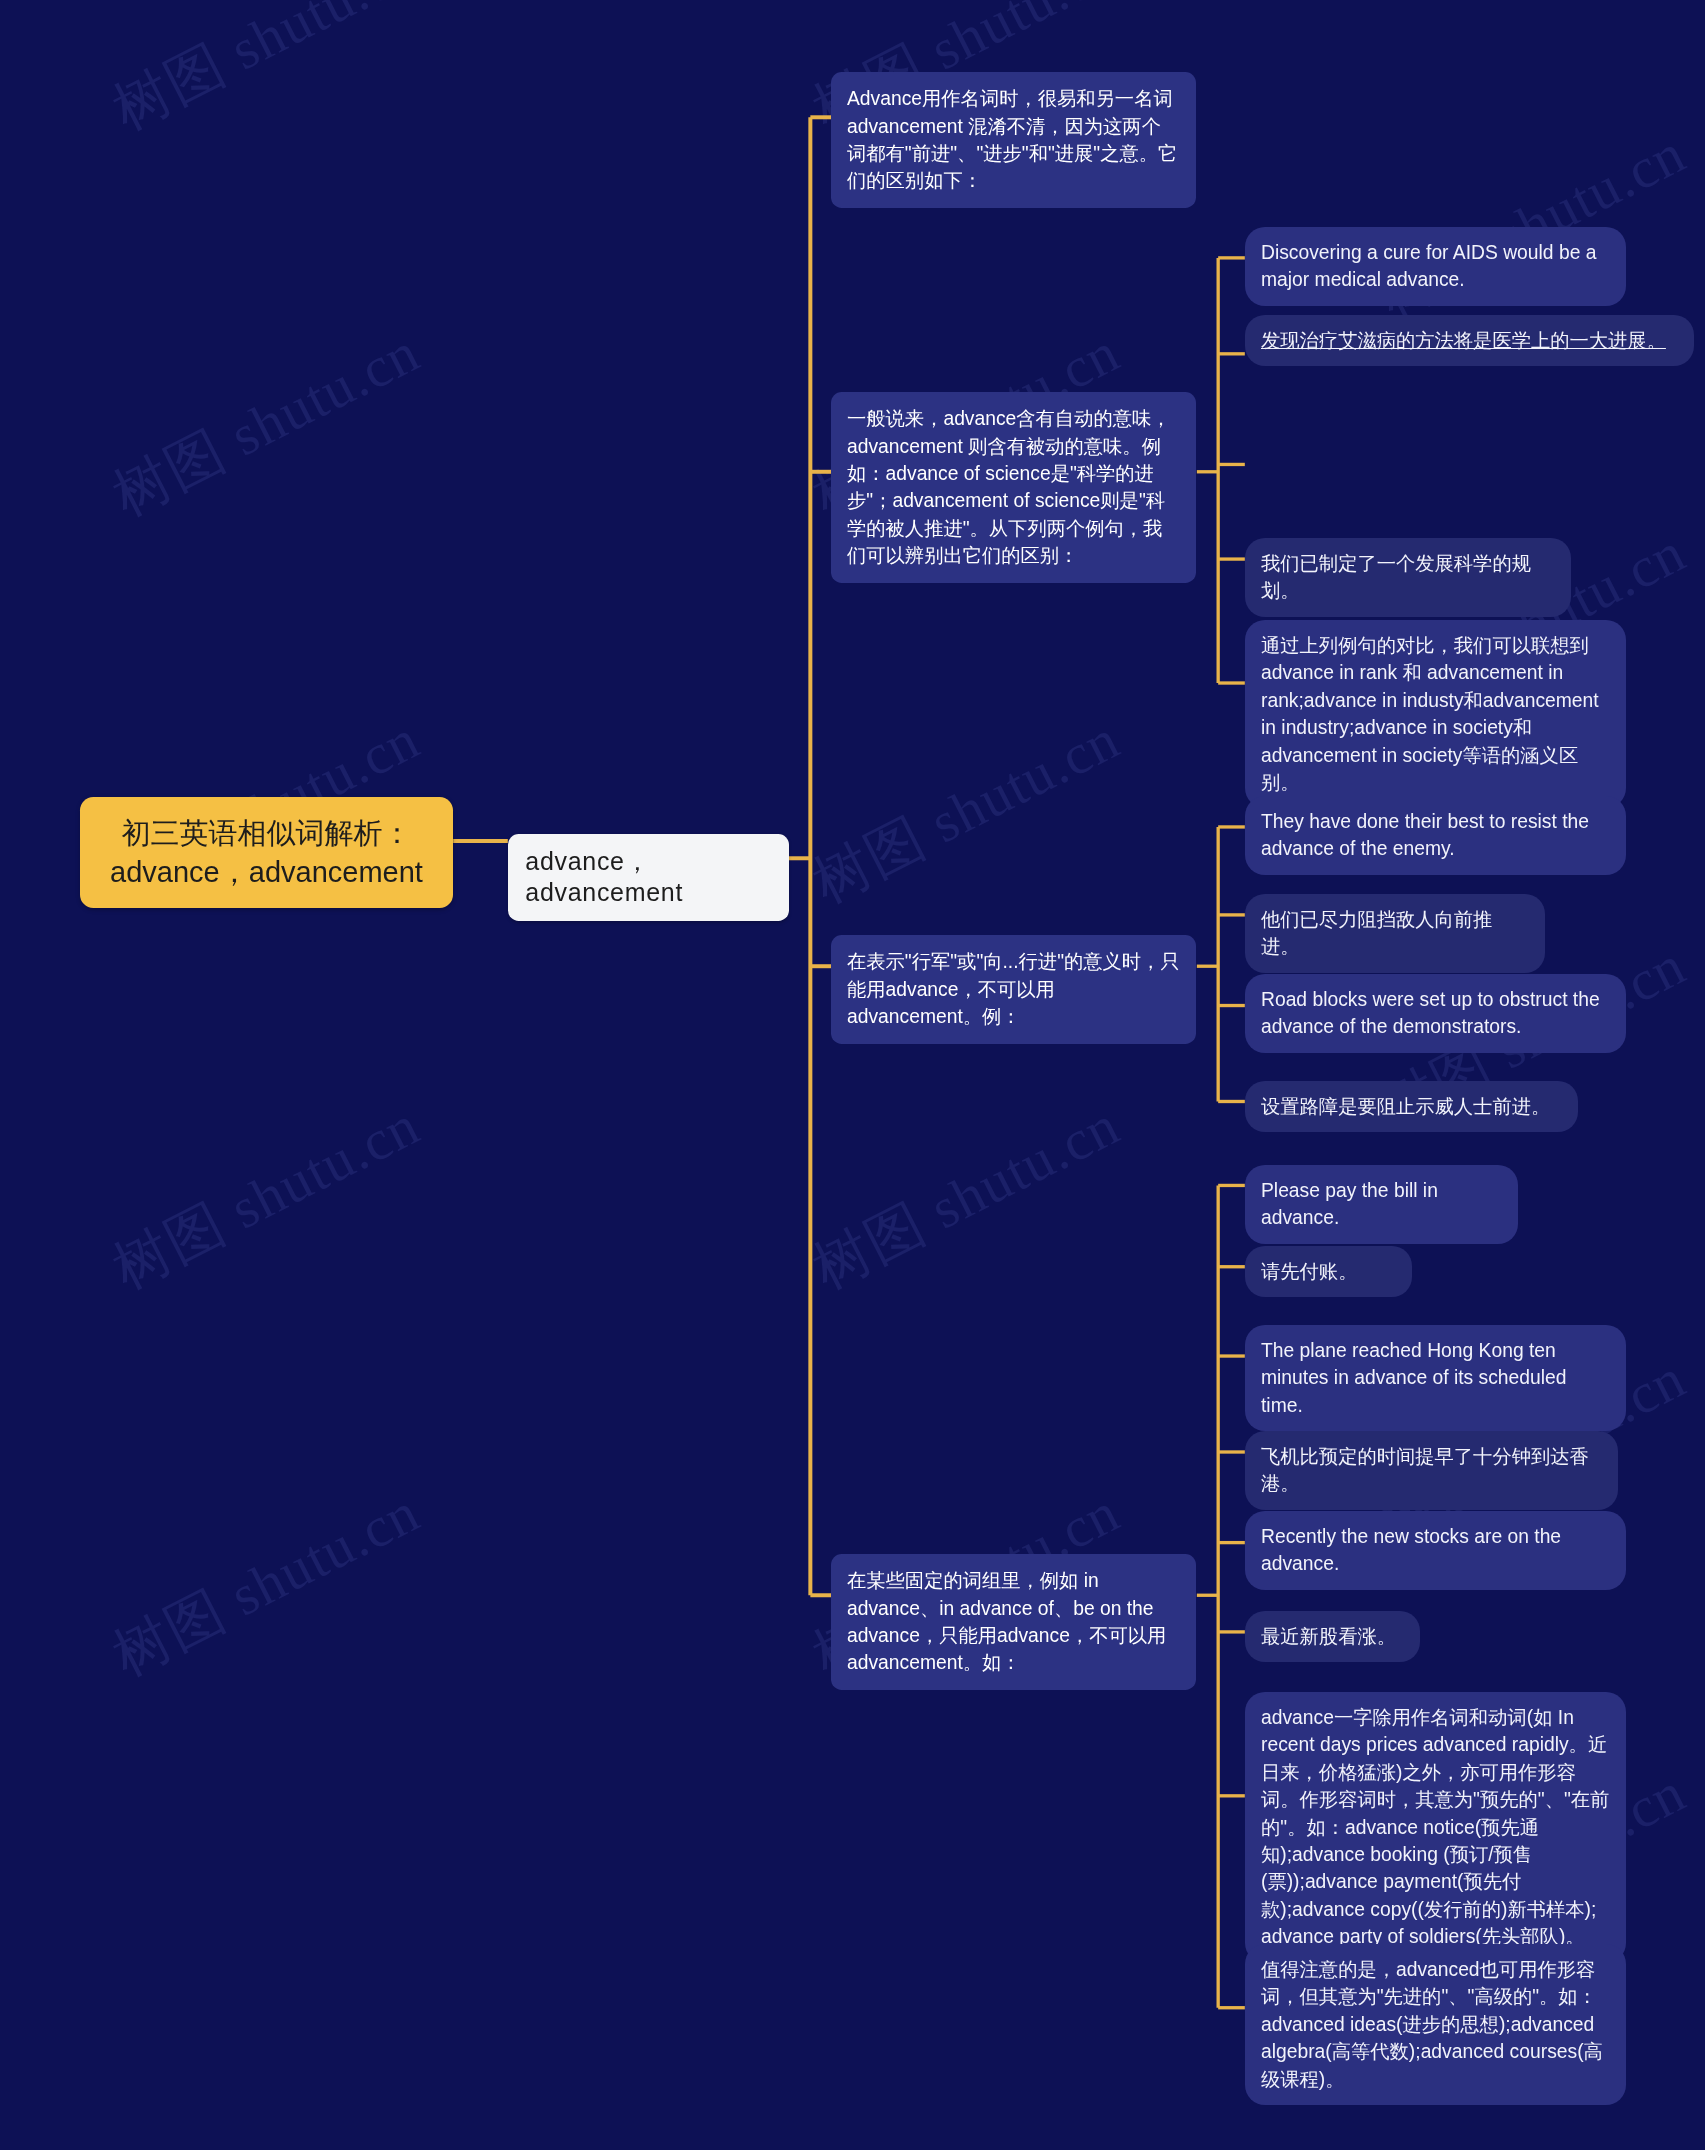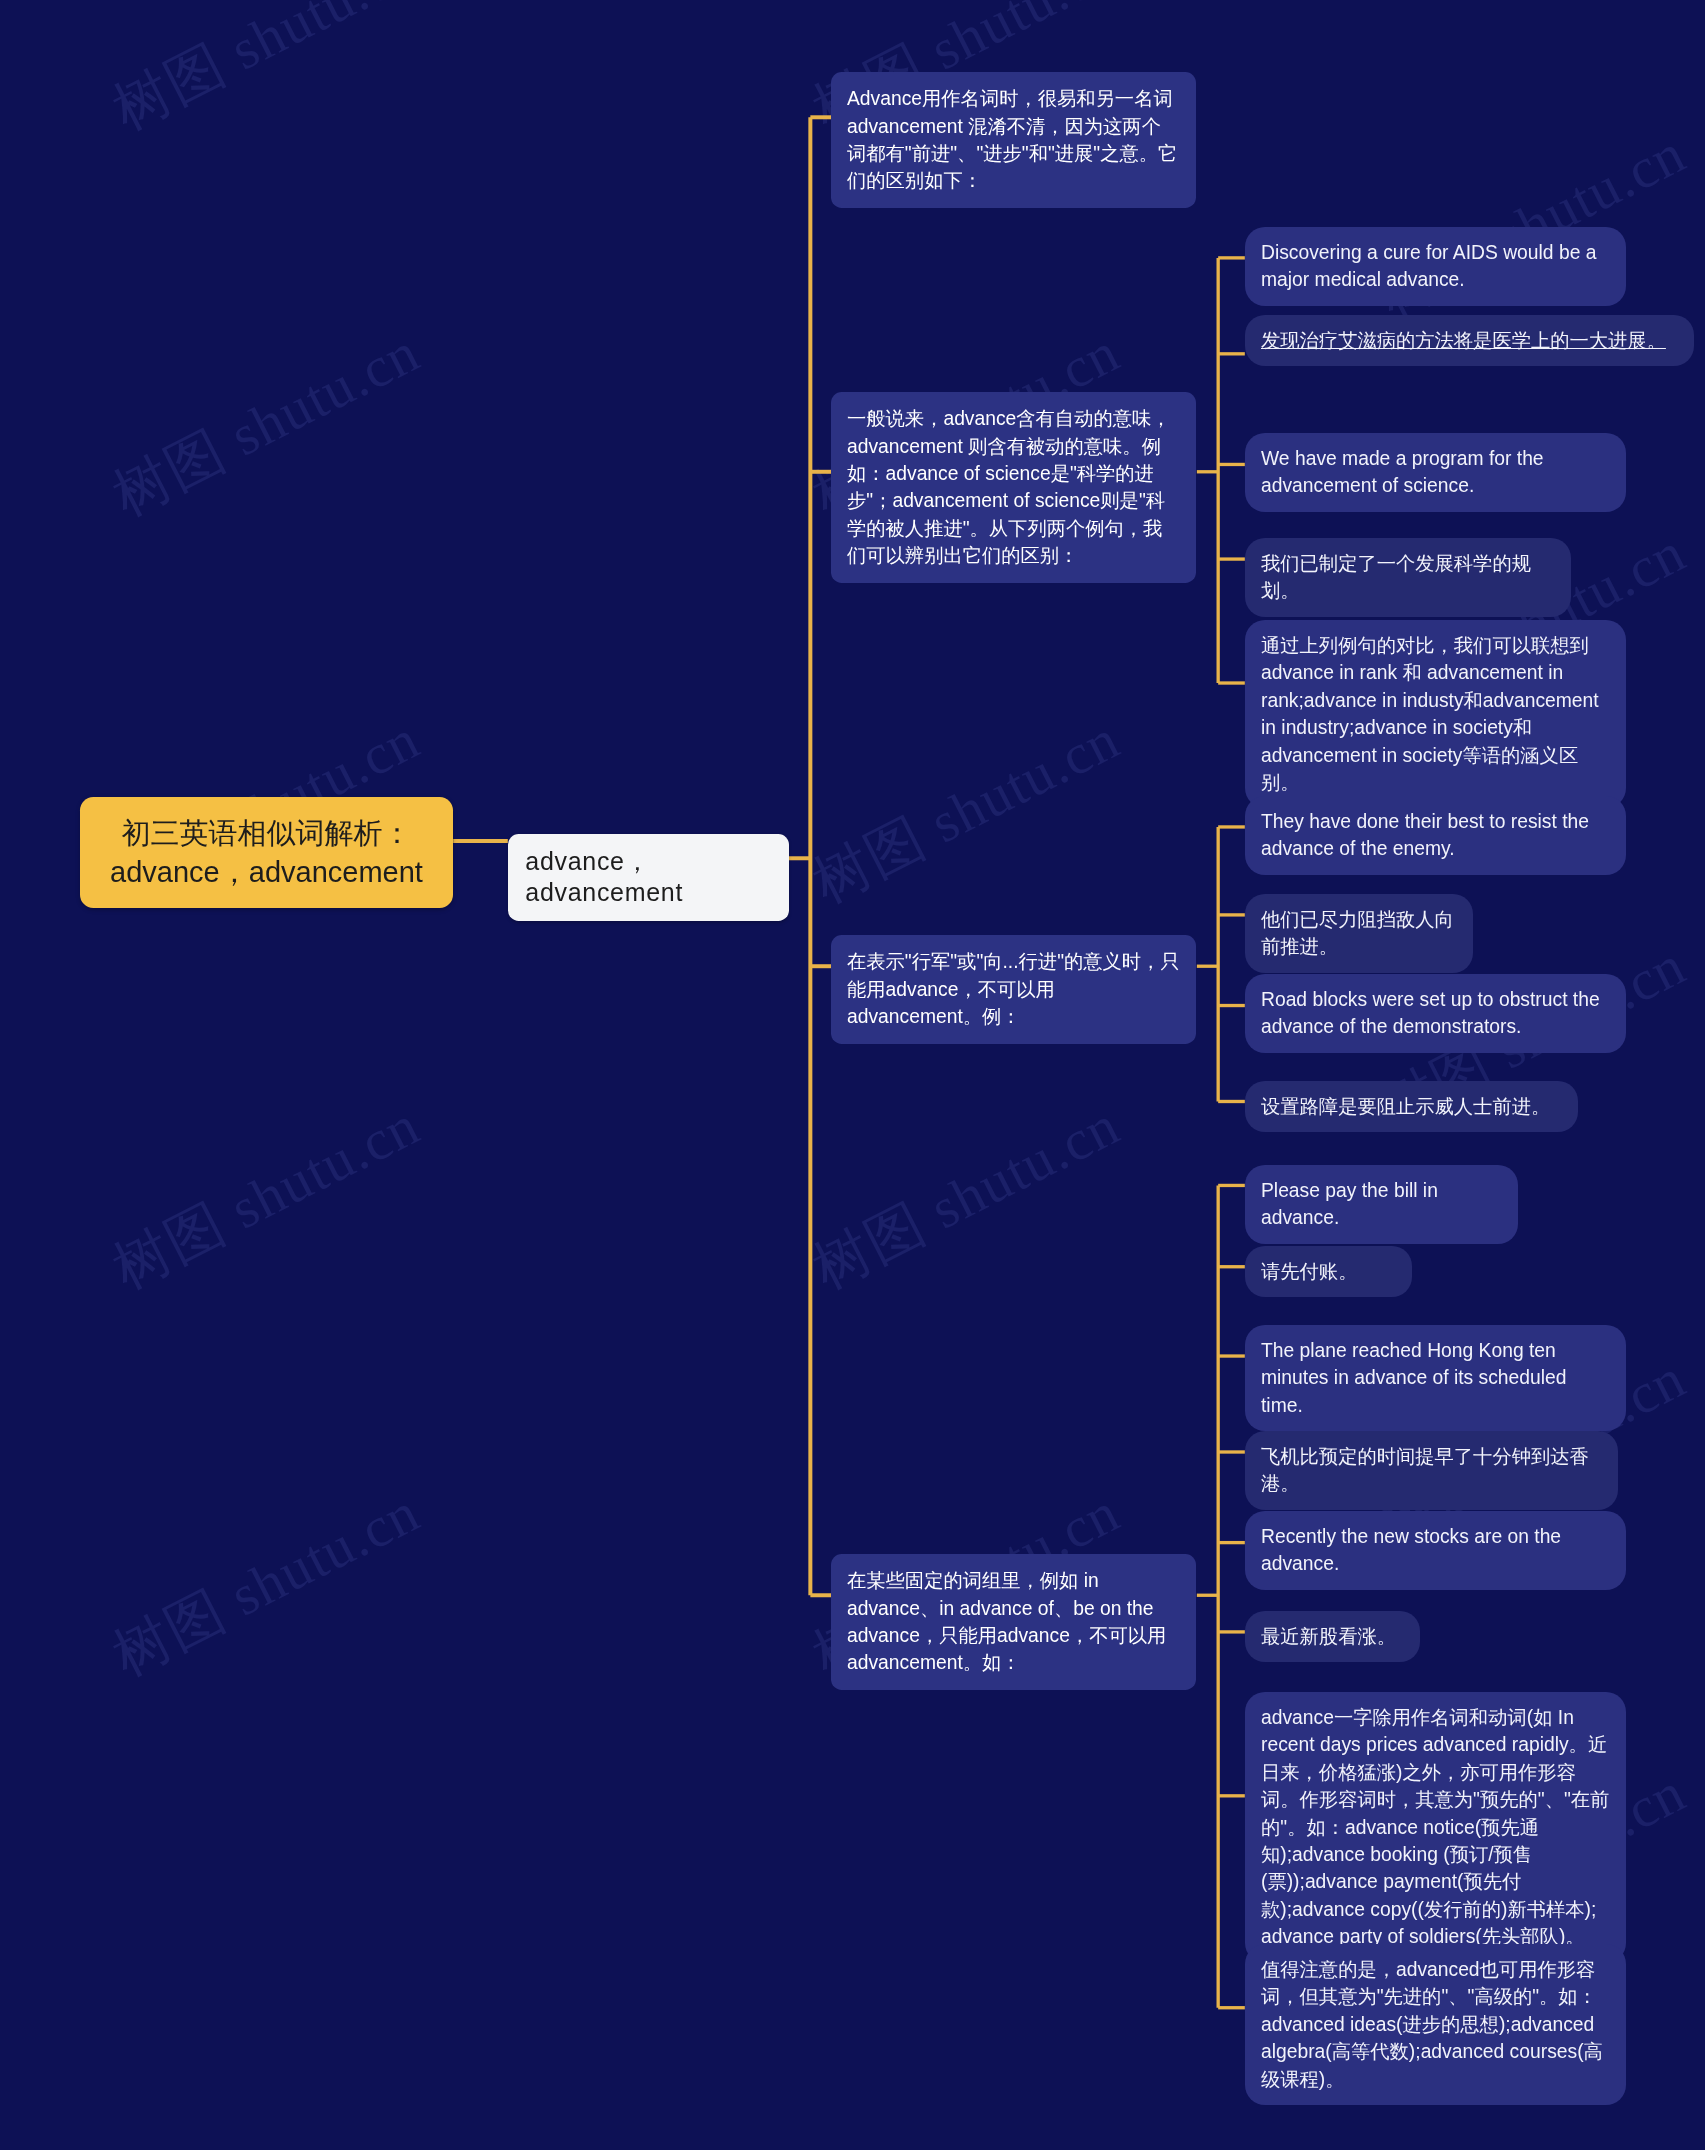--- a/index.html
+++ b/index.html
@@ -177,34 +177,31 @@
   <div class="node branch" style="left:831px; top:1554px; width:365px;">
     <span class="txt">在某些固定的词组里，例如 in advance、in advance of、be on the advance，只能用advance，不可以用advancement。如：</span>
   </div>
 
   <div class="node leaf alt" style="left:1245px; top:227px; width:381px;">
     <span class="txt">Discovering a cure for AIDS would be a major medical advance.</span>
   </div>
   <div class="node leaf" style="left:1245px; top:315px; width:449px;text-decoration:underline;">
     <span class="txt">发现治疗艾滋病的方法将是医学上的一大进展。</span>
   </div>
-  <div class="node leaf alt" style="left:1245px; top:433px; width:381px;">
-    <span class="txt">We have made a program for the advancement of science.</span>
-  </div>
   <div class="node leaf" style="left:1245px; top:538px; width:326px;">
     <span class="txt">我们已制定了一个发展科学的规划。</span>
   </div>
   <div class="node leaf alt" style="left:1245px; top:620px; width:381px;">
     <span class="txt">通过上列例句的对比，我们可以联想到advance in rank 和 advancement in rank;advance in industy和advancement in industry;advance in society和advancement in society等语的涵义区别。</span>
   </div>
 
   <div class="node leaf alt" style="left:1245px; top:796px; width:381px;">
     <span class="txt">They have done their best to resist the advance of the enemy.</span>
   </div>
-  <div class="node leaf" style="left:1245px; top:894px; width:228px;">
+  <div class="node leaf" style="left:1245px; top:894px; width:300px;">
     <span class="txt">他们已尽力阻挡敌人向前推进。</span>
   </div>
   <div class="node leaf alt" style="left:1245px; top:974px; width:381px;">
     <span class="txt">Road blocks were set up to obstruct the advance of the demonstrators.</span>
   </div>
   <div class="node leaf" style="left:1245px; top:1081px; width:333px;">
     <span class="txt">设置路障是要阻止示威人士前进。</span>
   </div>
 
   <div class="node leaf alt" style="left:1245px; top:1165px; width:273px;">

